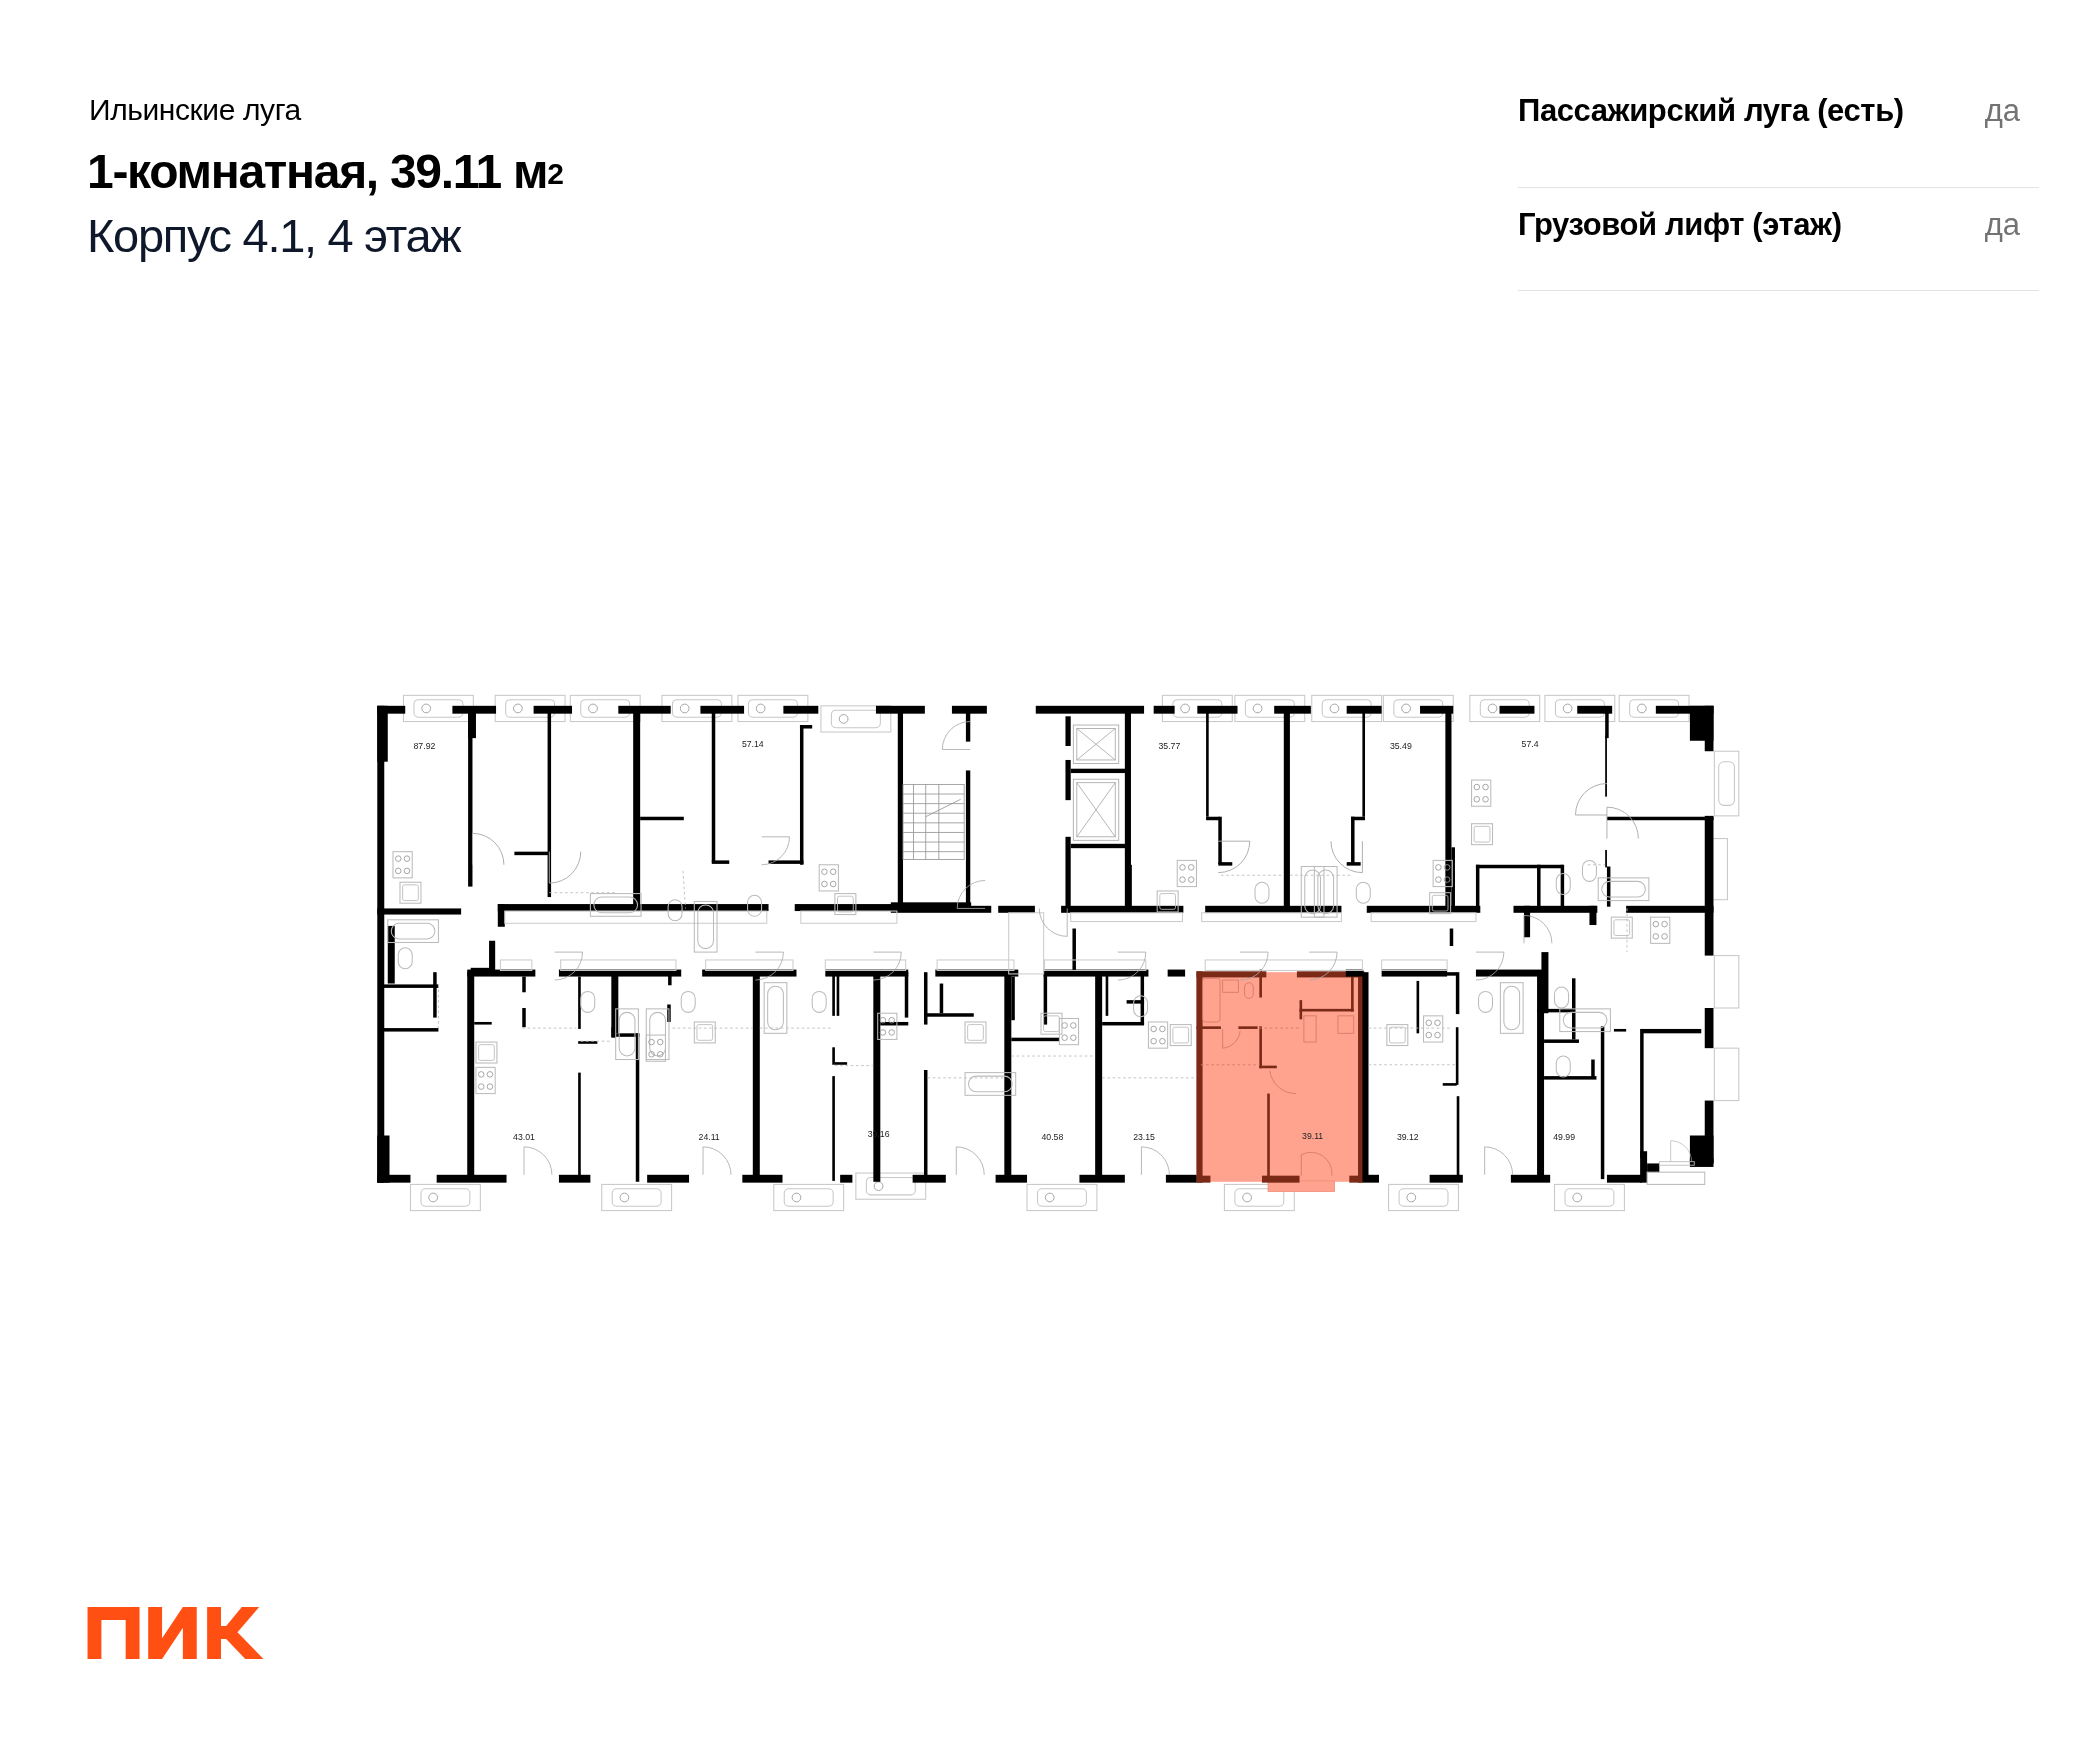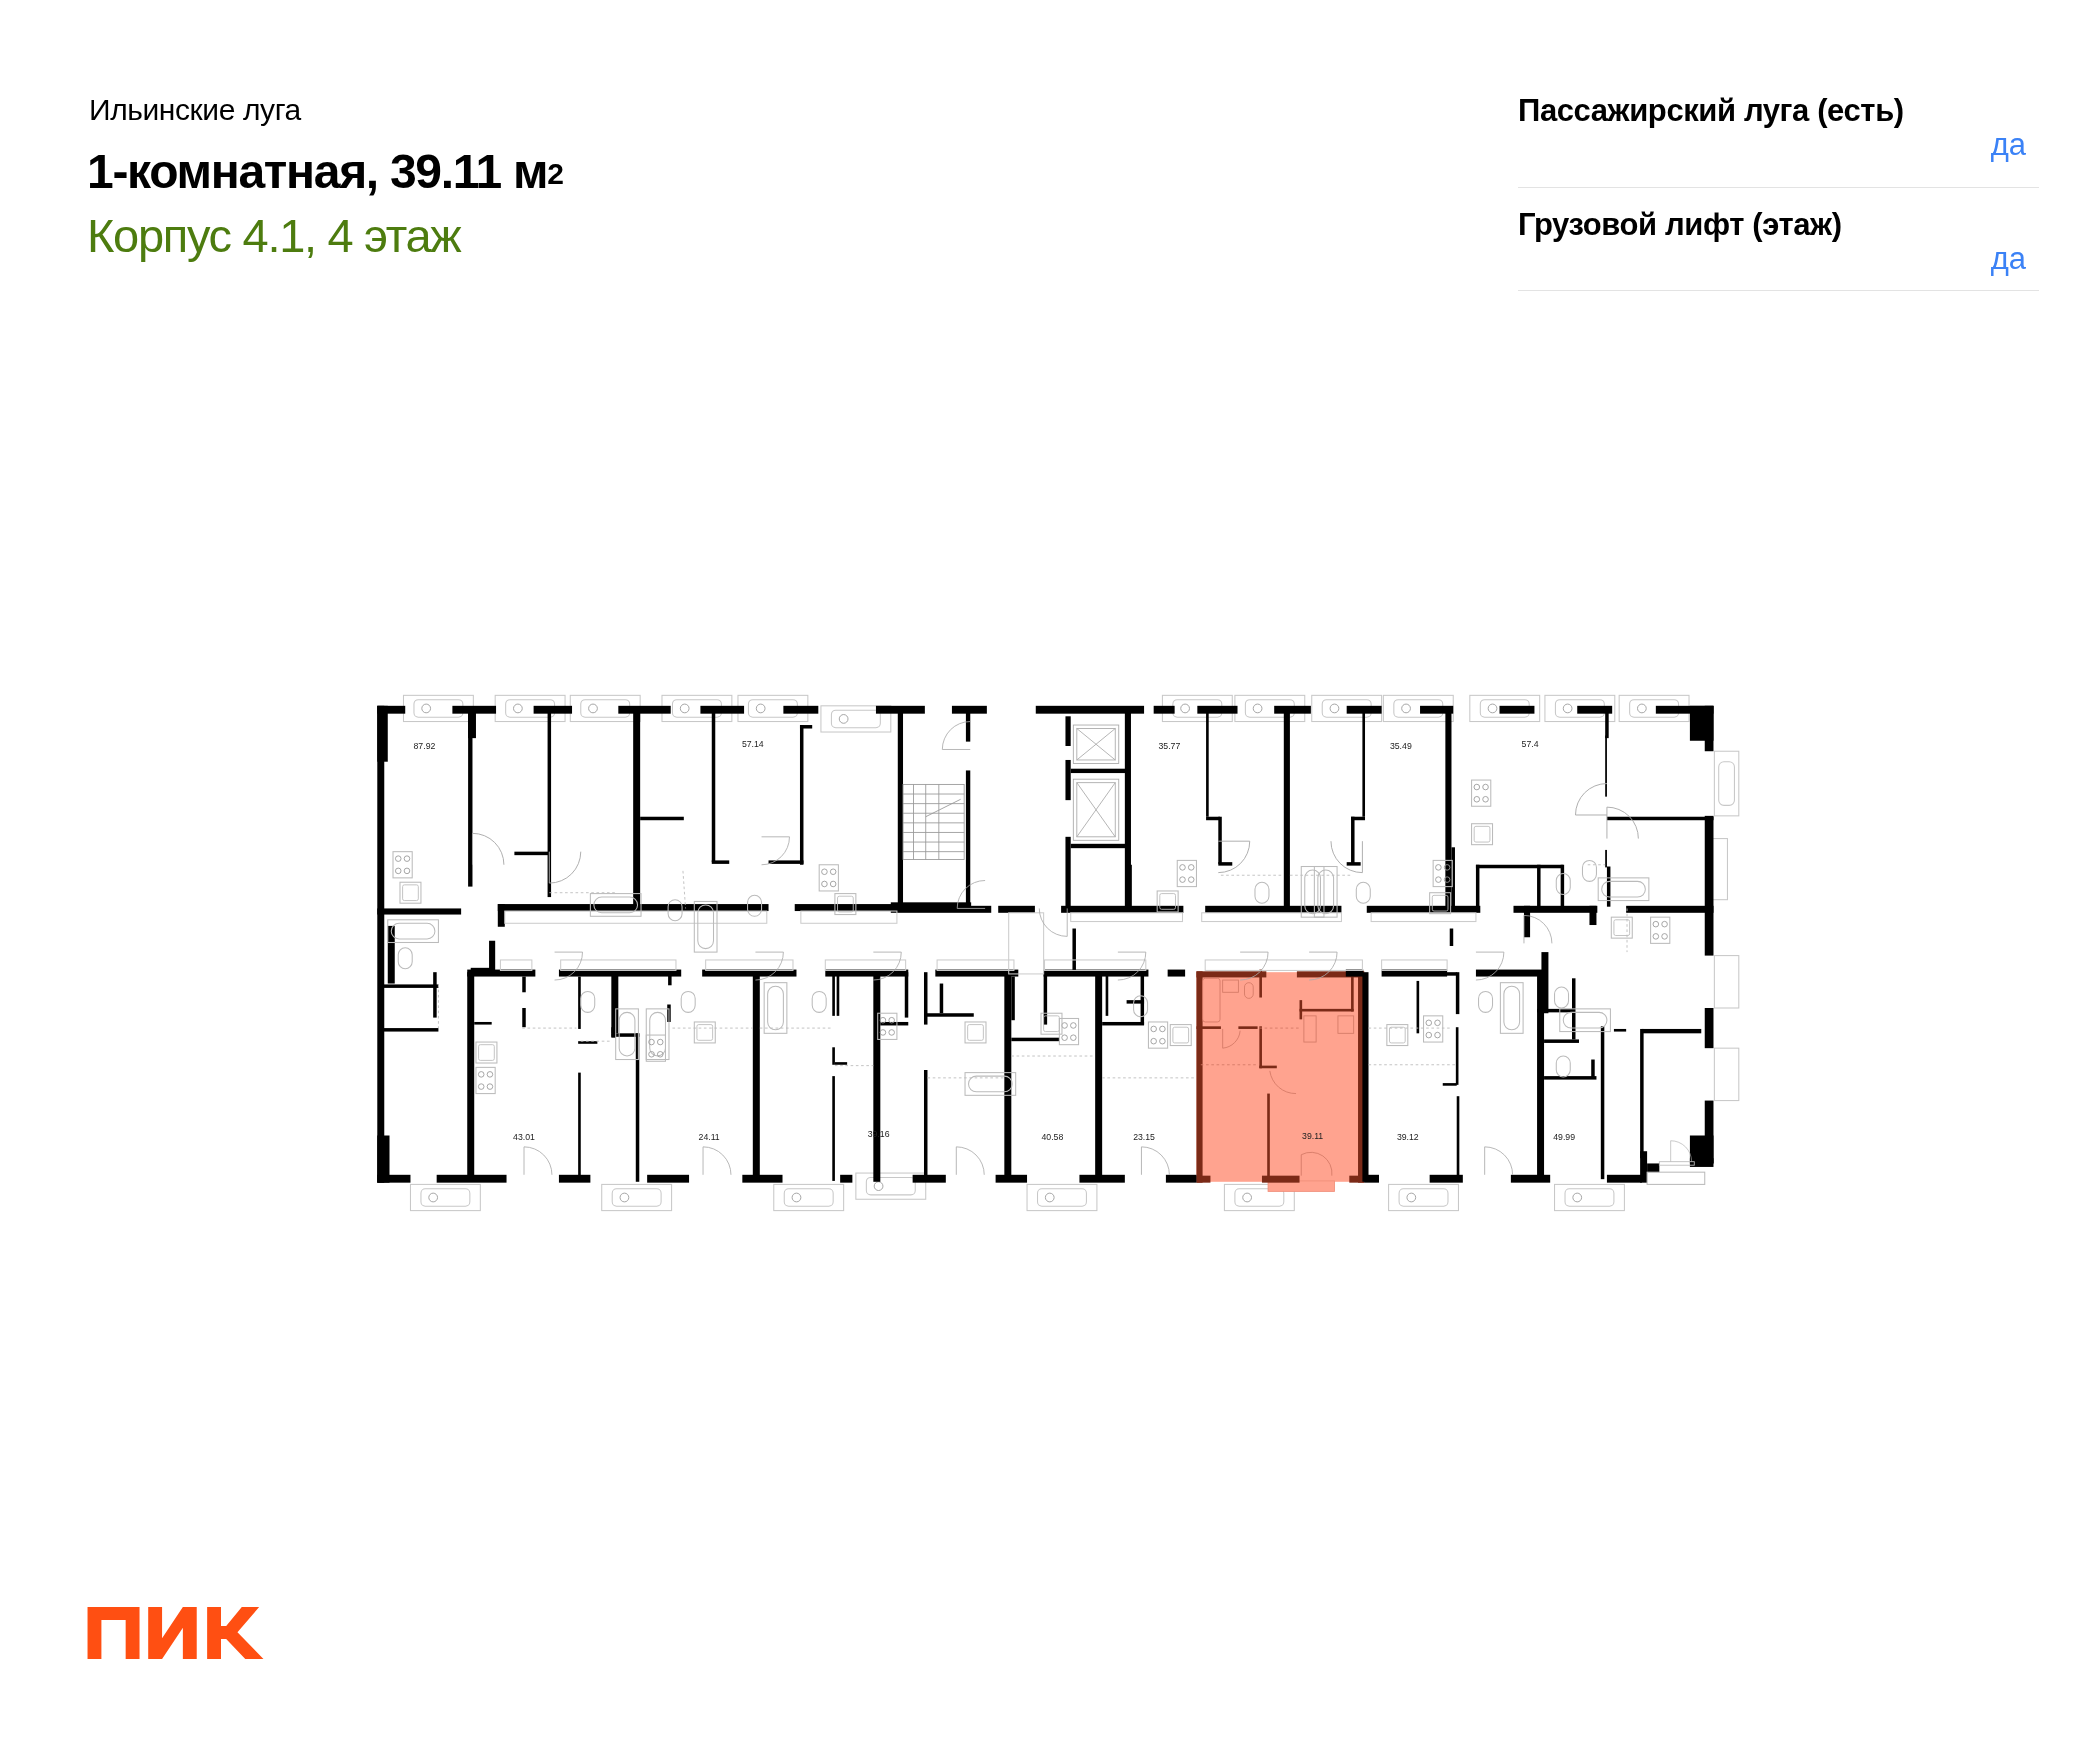--- a/index.html
+++ b/index.html
@@ -1,27 +1,27 @@
 <!DOCTYPE html>
 <html style="font-size:14px"><head>
 <meta charset="utf-8">
 <style>
   html, body { margin:0; padding:0; background:#ffffff; }
   body { width:2096px; height:1747px; position:relative; overflow:hidden;
          font-family:"Liberation Sans", "DejaVu Sans", sans-serif; color:#000; }
   .project { position:absolute; left:89px; top:93px; font-size:30px; font-weight:400; letter-spacing:-0.4px; }
   .title { position:absolute; left:87px; top:146px; font-size:48px; font-weight:700; letter-spacing:-1.3px; line-height:52px; }
   .title sup { font-size:30px; vertical-align:top; position:relative; top:1.7px; }
-  .subtitle { position:absolute; left:87px; top:210px; font-size:47px; font-weight:400; letter-spacing:-1.3px; color:#4d7c0f; line-height:52px; }
+  .subtitle { position:absolute; left:87px; top:210px; font-size:47px; font-weight:400; letter-spacing:-1.3px; color:#0f172a; line-height:52px; }
   .features { position:absolute; left:1518px; top:87px; width:521px; }
   .feature-row { position:relative; height:101px; border-bottom:1.7px solid #E3E3E3; box-sizing:border-box; }
   .feature-row + .feature-row { height:103px; }
   .feature-label { position:absolute; left:0; top:5.2px; font-size:31px; font-weight:700; letter-spacing:-0.4px; line-height:38px; }
   .feature-row + .feature-row .feature-label { top:17.5px; }
-  .feature-value { position:absolute; right:13px; top:5.2px; font-size:31px; color:#3b82f6; line-height:38px;margin-top:34px; }
+  .feature-value { position:absolute; right:19px; top:5.2px; font-size:31px; color:#737373; line-height:38px; }
   .feature-row + .feature-row .feature-value { top:17.5px; }
   .plan { position:absolute; left:0; top:0; width:2096px; height:1747px; }
   .logo { position:absolute; left:87px; top:1607px; width:177px; height:52px; }
   .unit-label { font-family:"Liberation Sans", sans-serif; font-size:10px; fill:#222; text-anchor:middle; }
 </style>
 </head>
 <body>
 
 <div class="project">Ильинские луга</div>
 <div class="title"><span>1-комнатная, 39.11 м</span><sup>2</sup></div>

